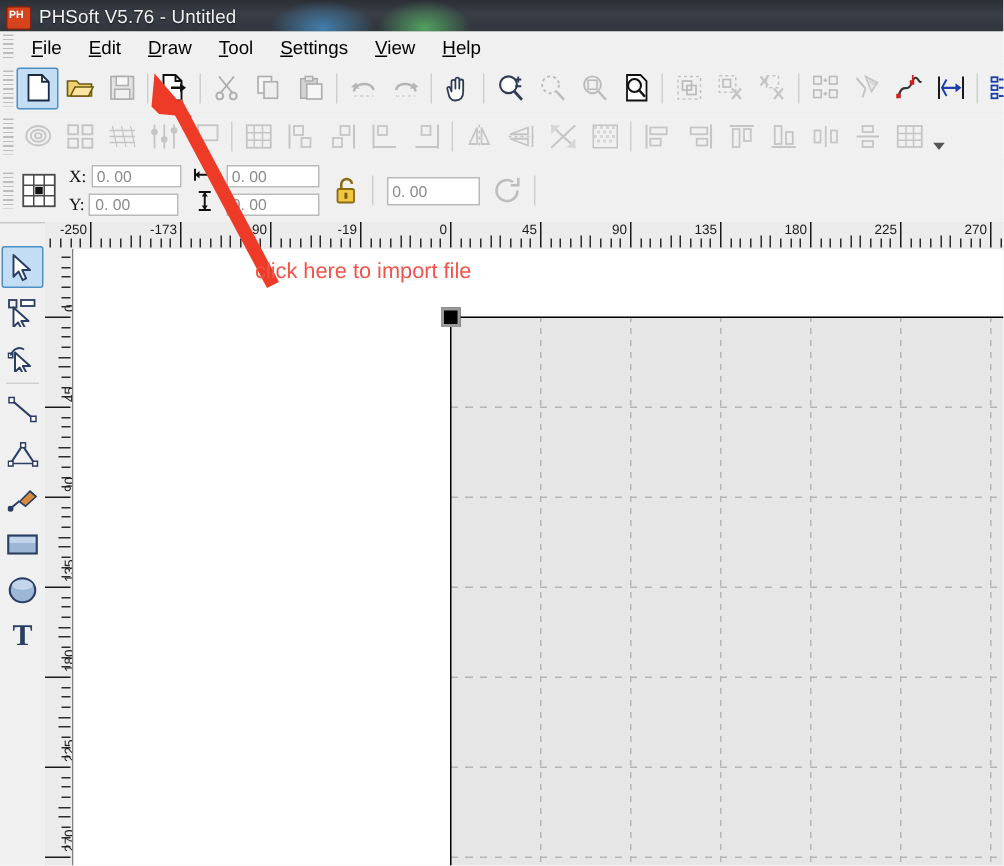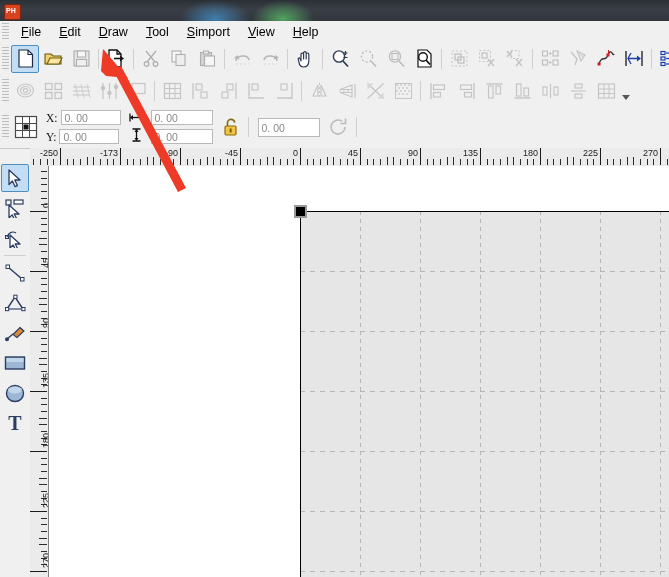--- a/index.html
+++ b/index.html
@@ -101,29 +101,30 @@
 <body>
 
 <div id="app">
 
   <div class="titlebar">
     <div class="tb-glow1"></div>
     <div class="tb-glow2"></div>
     <div class="tb-icon">
         <div class="bx"></div>
       </div>
+    <div class="tb-title">PHSoft V5.76 - Untitled</div>
   </div>
 
   <div class="menubar">
     <div class="grip"></div>
     <div class="menuitem"><u>F</u><span>ile</span></div>
     <div class="menuitem"><u>E</u><span>dit</span></div>
     <div class="menuitem"><u>D</u><span>raw</span></div>
     <div class="menuitem"><u>T</u><span>ool</span></div>
-    <div class="menuitem"><u>S</u><span>import</span></div>
+    <div class="menuitem"><u>S</u><span>ettings</span></div>
     <div class="menuitem"><u>V</u><span>iew</span></div>
     <div class="menuitem"><u>H</u><span>elp</span></div>
   </div>
 
   <div class="toolbar" id="tb1">
     <div class="tgrip"></div>
 
     <div class="tbtn sel">
       <svg width="17" height="19" viewBox="0 0 17 19">
           <path d="M2 1h9l4.5 4.5V18H2z" fill="#fff" stroke="#1c2a44" stroke-width="1.2"></path>
@@ -642,21 +643,21 @@
       <div class="rlabel" style="left: 128px; top: 0px; width: 20px; text-align: right;">-90</div>
       <div class="tick" style="left: 156.667px; top: 11px; width: 1px; height: 6px;"></div>
       <div class="tick" style="left: 163.333px; top: 11px; width: 1px; height: 6px;"></div>
       <div class="tick" style="left: 170px; top: 11px; width: 1px; height: 6px;"></div>
       <div class="tick" style="left: 176.667px; top: 9px; width: 1px; height: 8px;"></div>
       <div class="tick" style="left: 183.333px; top: 9px; width: 1px; height: 8px;"></div>
       <div class="tick" style="left: 190px; top: 11px; width: 1px; height: 6px;"></div>
       <div class="tick" style="left: 196.667px; top: 11px; width: 1px; height: 6px;"></div>
       <div class="tick" style="left: 203.333px; top: 11px; width: 1px; height: 6px;"></div>
       <div class="tick" style="left: 210px; top: 0px; width: 1px; height: 17px; background: rgb(26, 26, 26);"></div>
-      <div class="rlabel" style="left: 188px; top: 0px; width: 20px; text-align: right;">-45</div>
+      <div class="rlabel" style="left: 188px; top: 0px; width: 20px; text-align: right;">-19</div>
       <div class="tick" style="left: 216.667px; top: 11px; width: 1px; height: 6px;"></div>
       <div class="tick" style="left: 223.333px; top: 11px; width: 1px; height: 6px;"></div>
       <div class="tick" style="left: 230px; top: 11px; width: 1px; height: 6px;"></div>
       <div class="tick" style="left: 236.667px; top: 9px; width: 1px; height: 8px;"></div>
       <div class="tick" style="left: 243.333px; top: 9px; width: 1px; height: 8px;"></div>
       <div class="tick" style="left: 250px; top: 11px; width: 1px; height: 6px;"></div>
       <div class="tick" style="left: 256.667px; top: 11px; width: 1px; height: 6px;"></div>
       <div class="tick" style="left: 263.333px; top: 11px; width: 1px; height: 6px;"></div>
       <div class="tick" style="left: 270px; top: 0px; width: 1px; height: 17px; background: rgb(26, 26, 26);"></div>
       <div class="rlabel" style="left: 248px; top: 0px; width: 20px; text-align: right;">0</div>
@@ -815,14 +816,15 @@
     <div class="ws-handle"></div>
   </div>
 
   <svg class="anno" viewBox="0 0 669 577">
     <g>
       <path d="M178 192 L113 70 L121 66 L186 188 Z" fill="#ee3b28"></path>
       <path d="M103 49 L128 78 L106 76 L101 71 Z" fill="#ee3b28"></path>
       <path d="M103 49 L127 79 L112 66 Z" fill="#ee3b28"></path>
     </g>
   </svg>
+  <div class="anno-text">click here to import file</div>
 
 </div>
 
 </body></html>

